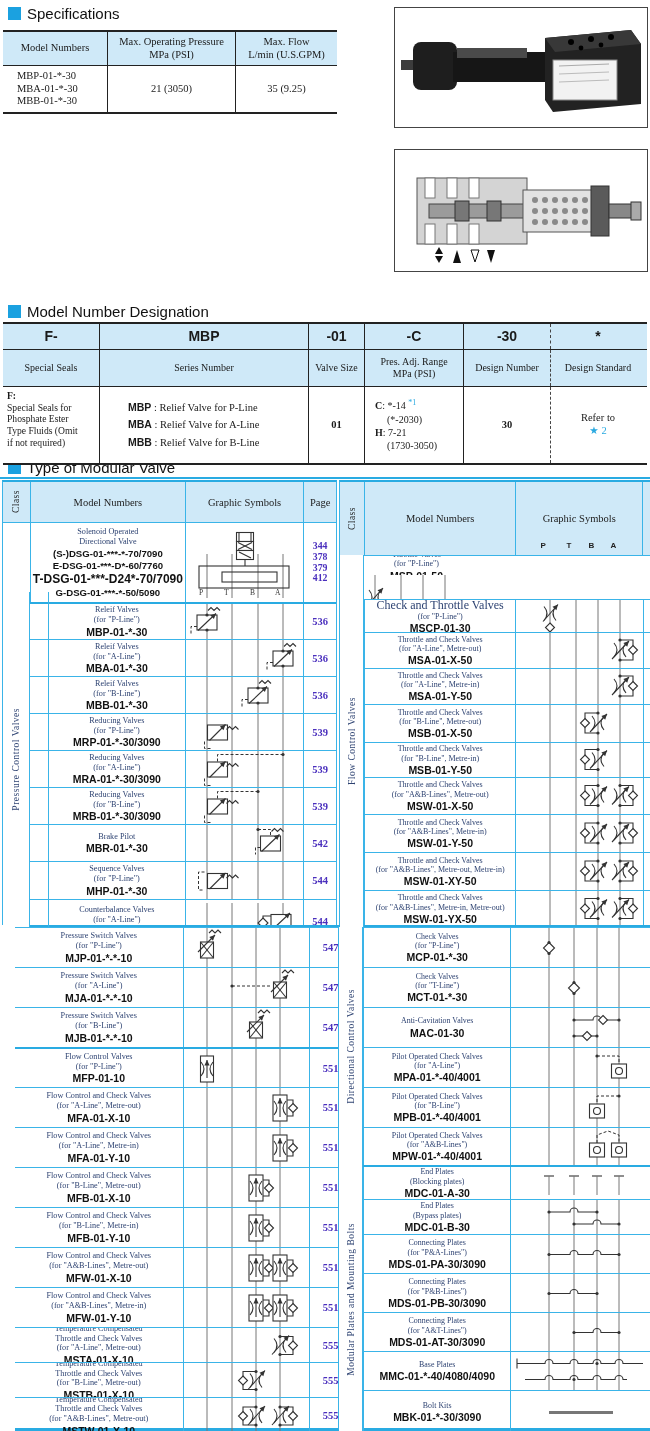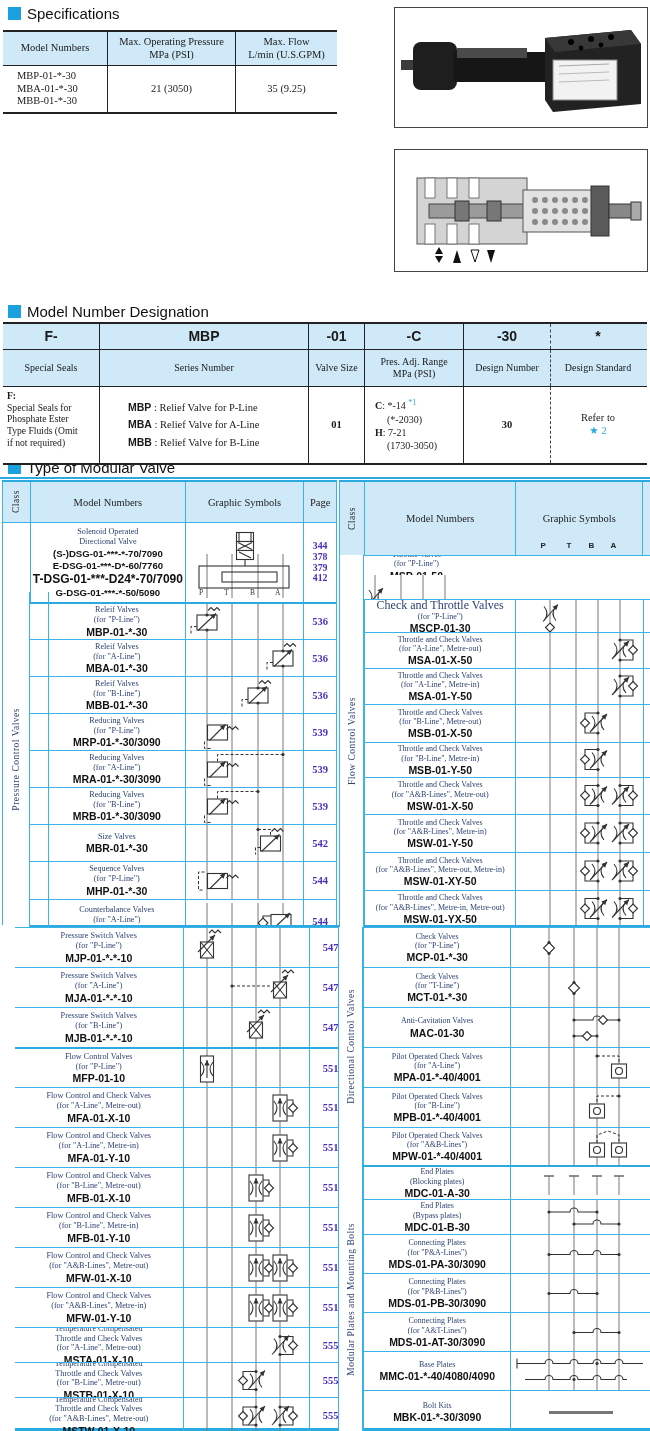--- a/index.html
+++ b/index.html
@@ -415,21 +415,21 @@
             <circle cx="73" cy="3.5" r="1.6" class="fl"></circle>
           </svg>
         </div>
         <div class="mcell" style="width: 33px;">
           <div class="pageno">539</div>
         </div>
       </div>
       <div class="mrow" style="height: 37px;">
         <div class="mcell nob" style="width: 45px;"></div>
         <div class="mcell" style="width: 138px; padding: 1px 0px;">
-          <div class="desc" style="font-size: 8.2px;">Size Valves</div>
+          <div class="desc" style="font-size: 8.2px;">Brake Pilot</div>
           <div class="model">MBR-01-*-30</div>
         </div>
         <div class="mcell" style="width: 119px;">
           <svg width="119" height="37">
             <line x1="22" y1="0" x2="22" y2="37" class="pl"></line>
             <line x1="47" y1="0" x2="47" y2="37" class="pl"></line>
             <line x1="73" y1="0" x2="73" y2="37" class="pl"></line>
             <line x1="98" y1="0" x2="98" y2="37" class="pl"></line>
             <rect x="75.5" y="11" width="20" height="15" class="vb"></rect>
             <line x1="76.5" y1="26.5" x2="94.5" y2="9.5" class="st"></line>

